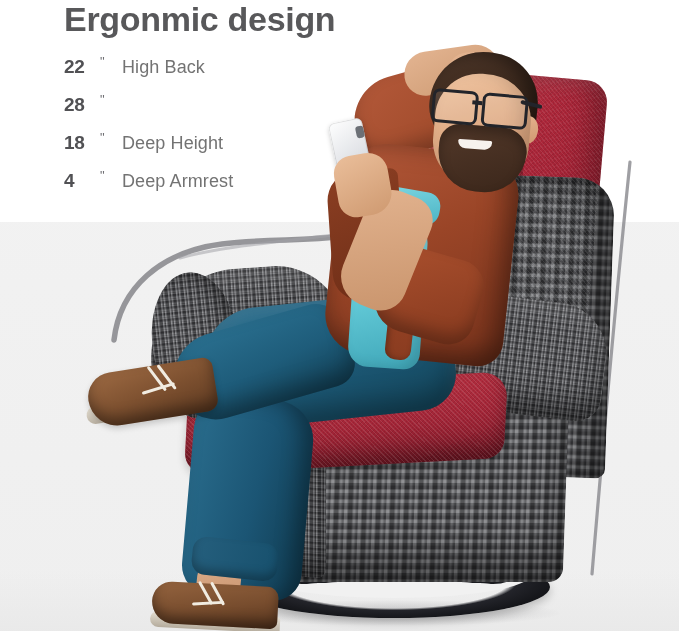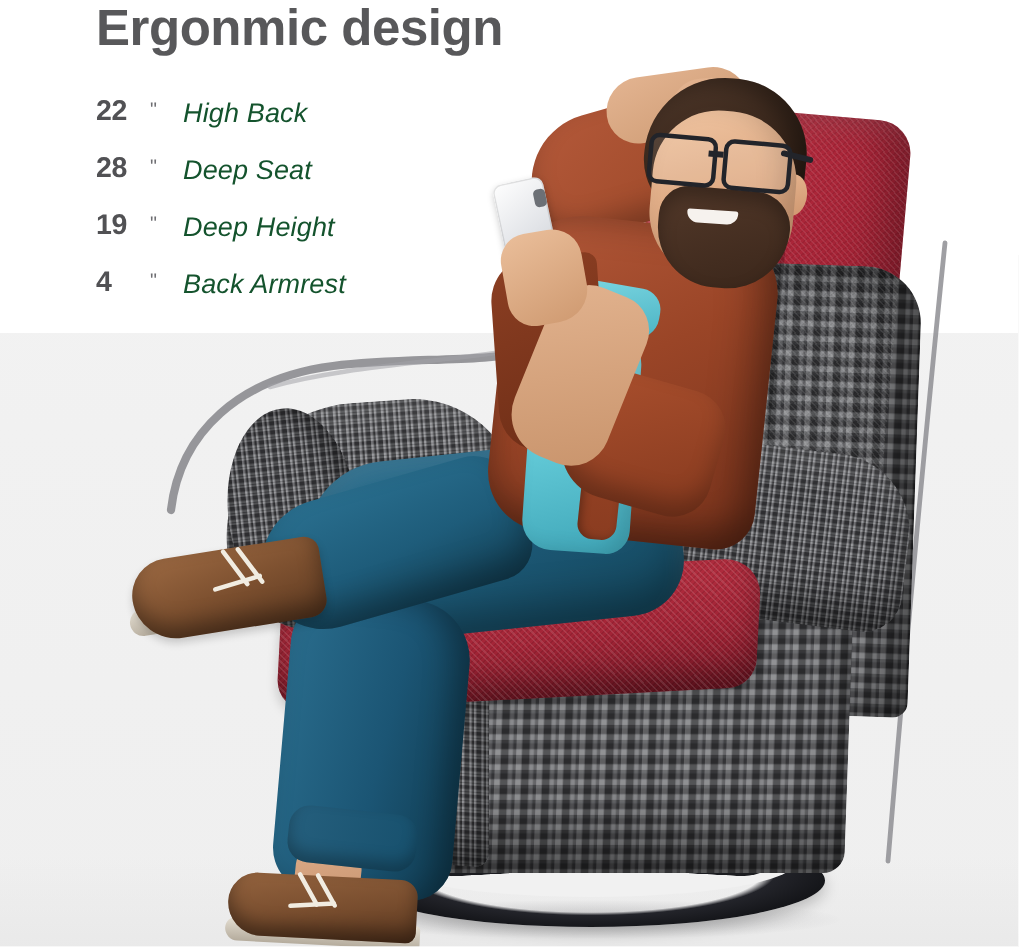--- a/index.html
+++ b/index.html
@@ -59,21 +59,21 @@
   .spec-list {
     position: absolute;
     left: 64px;
     top: 48px;
     width: 330px;
   }
   .spec-row {
     position: relative;
     height: 38px;
     display: flex;
-    align-items: flex-end;
+    align-items: center;
   }
   .spec-num {
     display: inline-block;
     width: 36px;
     text-align: left;
     font-size: 19px;
     font-weight: 700;
     color: #515154;
     letter-spacing: -0.2px;
   }
@@ -83,24 +83,23 @@
     font-size: 13px;
     font-weight: 400;
     color: #6e6e72;
     position: relative;
     top: -6px;
     text-align: left;
   }
   .spec-label {
     font-size: 18px;
     font-weight: 400;
-    color: #14532d;
+    color: #737373;
     letter-spacing: 0.1px;
     white-space: nowrap;
-    font-style: italic;
   }
 
   
   .swoosh-left { position:absolute; left:110px; top:228px; z-index:6; pointer-events:none; }
   .swoosh-right { position:absolute; left:588px; top:158px; z-index:6; pointer-events:none; }
 
   
   .scene {
     position: absolute;
     left: 0; top: 0;
@@ -646,31 +645,30 @@
 
       <div class="spec-row">
         <span class="spec-num">22</span>
         <span class="spec-unit">"</span>
         <span class="spec-label">High Back</span>
       </div>
 
       <div class="spec-row">
         <span class="spec-num">28</span>
         <span class="spec-unit">"</span>
-        <span class="spec-label">Deep Seat</span>
       </div>
 
       <div class="spec-row">
-        <span class="spec-num">19</span>
+        <span class="spec-num">18</span>
         <span class="spec-unit">"</span>
         <span class="spec-label">Deep Height</span>
       </div>
 
       <div class="spec-row">
         <span class="spec-num">4</span>
         <span class="spec-unit">"</span>
-        <span class="spec-label">Back Armrest</span>
+        <span class="spec-label">Deep Armrest</span>
       </div>
 
     </div>
   </div>
 
 </div>
 
 </body></html>

